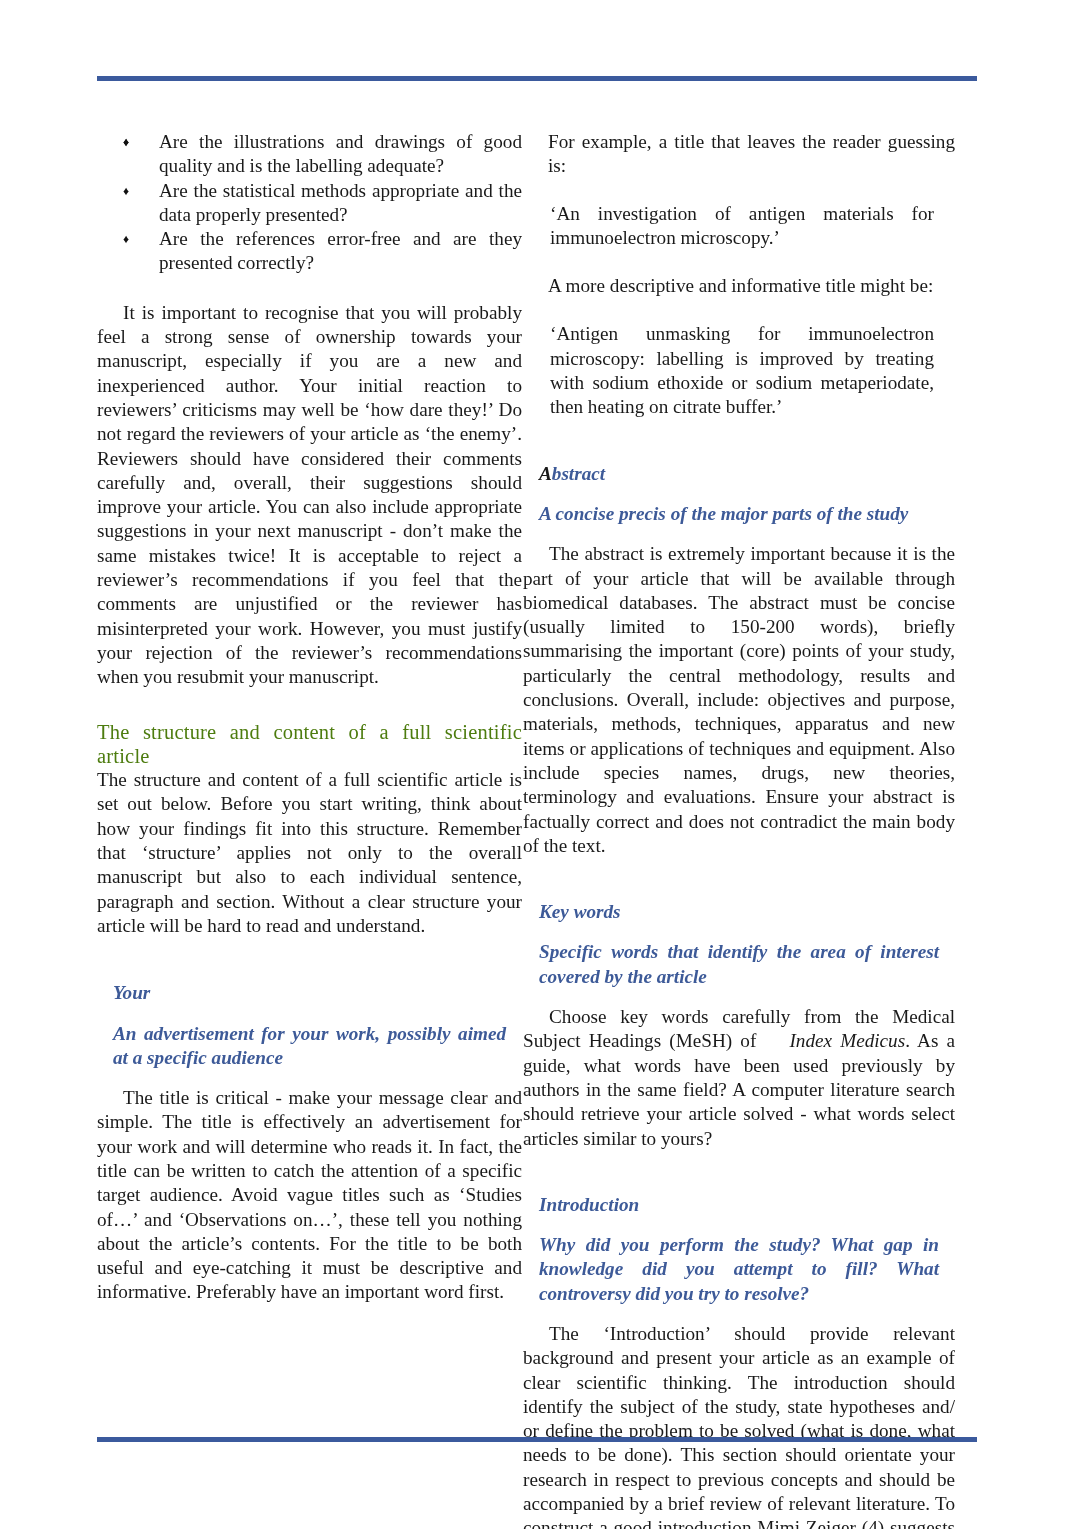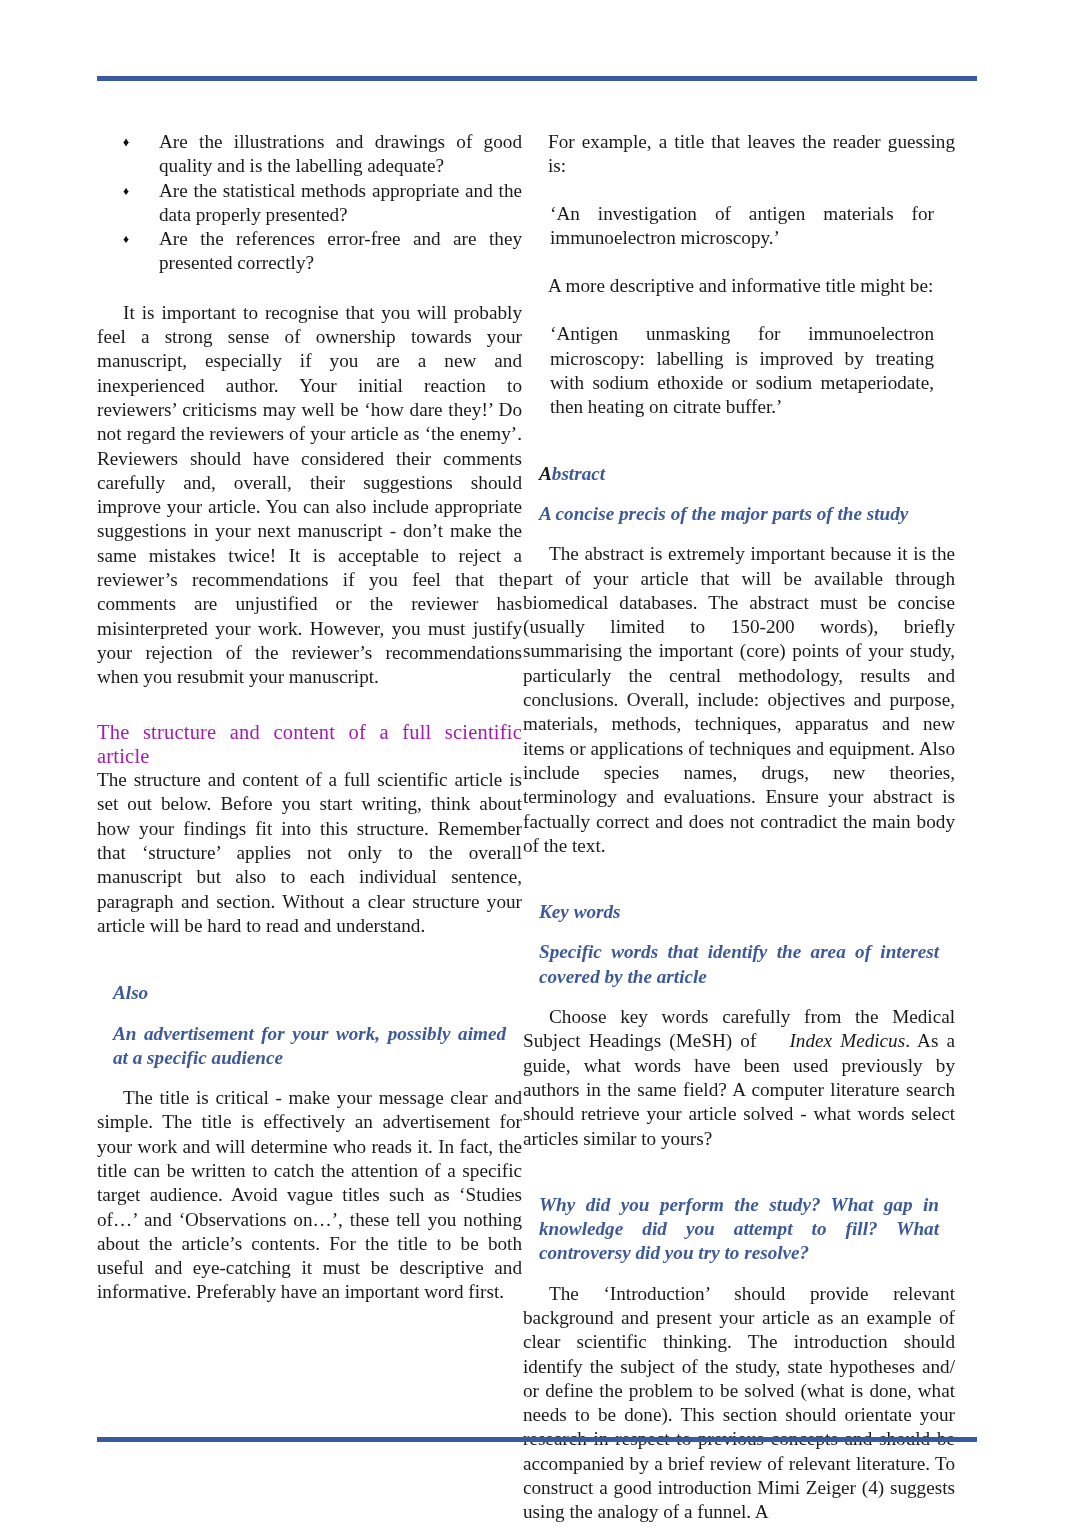--- a/index.html
+++ b/index.html
@@ -9,21 +9,21 @@
   .rule.top { top: 76px; }
   .rule.bottom { top: 1437px; }
   .col { position: absolute; top: 130px; font-size: 19.2px; line-height: 24.3px; }
   .col.left { left: 97px; width: 425px; }
   .col.right { left: 523px; width: 432px; }
   p { margin: 0; text-align: justify; }
   .indent { text-indent: 26px; }
   ul.bullets { list-style: none; margin: 0; padding: 0; }
   ul.bullets li { position: relative; padding-left: 62px; text-align: justify; }
   ul.bullets li .bullet { position: absolute; left: 26px; top: 0; font-size: 12px; line-height: 24.3px; color: #111; }
-  .h-section { color: #a21caf; font-weight: normal; margin: 0; letter-spacing: 0.2px; font-size: 20.5px; line-height: 24.3px; text-align: justify; }
+  .h-section { color: #4d7c0f; font-weight: normal; margin: 0; letter-spacing: 0.2px; font-size: 20.5px; line-height: 24.3px; text-align: justify; }
   .h-italic { color: #3d5a98; font-style: italic; margin: 16px; font-size: 19.2px; line-height: 24.3px; text-align: justify; }
   .h-italic .dark { color: #1a1a1a; }
   .quote { padding-left: 27px; padding-right: 21px; text-align: justify; }
   .gap-s { height: 24px; }
   .gap-m { height: 26px; }
   em { font-style: italic; margin-left: 25px; }
 </style>
 </head>
 <body>
 
@@ -49,21 +49,21 @@
   </ul>
 
   <div class="gap-s" style="height:25px"></div>
   <p class="indent">It is important to recognise that you will probably feel a strong sense of ownership towards your manuscript, especially if you are a new and inexperienced author. Your initial reaction to reviewers’ criticisms may well be ‘how dare they!’ Do not regard the reviewers of your article as ‘the enemy’. Reviewers should have considered their comments carefully and, overall, their suggestions should improve your article. You can also include appropriate suggestions in your next manuscript - don’t make the same mistakes twice! It is acceptable to reject a reviewer’s recommendations if you feel that the comments are unjustified or the reviewer has misinterpreted your work. However, you must justify your rejection of the reviewer’s recommendations when you resubmit your manuscript.</p>
 
   <div class="gap-m" style="height:30px"></div>
   <h2 class="h-section">The structure and content of a full scientific article</h2>
   <p>The structure and content of a full scientific article is set out below. Before you start writing, think about how your findings fit into this structure. Remember that ‘structure’ applies not only to the overall manuscript but also to each individual sentence, paragraph and section. Without a clear structure your article will be hard to read and understand.</p>
 
   <div class="gap-m" style="height:27px"></div>
-  <h3 class="h-italic">Also</h3>
+  <h3 class="h-italic">Your</h3>
   <h4 class="h-italic">An advertisement for your work, possibly aimed at a specific audience</h4>
   <p class="indent">The title is critical - make your message clear and simple. The title is effectively an advertisement for your work and will determine who reads it. In fact, the title can be written to catch the attention of a specific target audience. Avoid vague titles such as ‘Studies of…’ and ‘Observations on…’, these tell you nothing about the article’s contents. For the title to be both useful and eye-catching it must be descriptive and informative. Preferably have an important word first.</p>
 </div>
 
 <div class="col right">
   <p style="padding-left:25px">For example, a title that leaves the reader guessing is:</p>
   <div style="height:23px"></div>
   <p class="quote">‘An investigation of antigen materials for immunoelectron microscopy.’</p>
   <div style="height:24px"></div>
   <p style="padding-left:25px">A more descriptive and informative title might be:</p>
@@ -74,17 +74,18 @@
   <h3 class="h-italic"><span class="dark">A</span><span>bstract</span></h3>
   <h4 class="h-italic">A concise precis of the major parts of the study</h4>
   <p class="indent">The abstract is extremely important because it is the part of your article that will be available through biomedical databases. The abstract must be concise (usually limited to 150-200 words), briefly summarising the important (core) points of your study, particularly the central methodology, results and conclusions. Overall, include: objectives and purpose, materials, methods, techniques, apparatus and new items or applications of techniques and equipment. Also include species names, drugs, new theories, terminology and evaluations. Ensure your abstract is factually correct and does not contradict the main body of the text.</p>
 
   <div style="height:26px"></div>
   <h3 class="h-italic">Key words</h3>
   <h4 class="h-italic">Specific words that identify the area of interest covered by the article</h4>
   <p class="indent"><span>Choose key words carefully from the Medical Subject Headings (MeSH) of </span><em>Index Medicus</em><span>. As a guide, what words have been used previously by authors in the same field? A computer literature search should retrieve your article solved - what words select articles similar to yours?</span></p>
 
   <div style="height:26px"></div>
+  <h3 class="h-italic">Introduction</h3>
   <h4 class="h-italic">Why did you perform the study? What gap in knowledge did you attempt to fill? What controversy did you try to resolve?</h4>
   <p class="indent">The ‘Introduction’ should provide relevant background and present your article as an example of clear scientific thinking. The introduction should identify the subject of the study, state hypotheses and/ or define the problem to be solved (what is done, what needs to be done). This section should orientate your research in respect to previous concepts and should be accompanied by a brief review of relevant literature. To construct a good introduction Mimi Zeiger (4) suggests using the analogy of a funnel. A</p>
 </div>
 
 <div class="rule bottom"></div>
 
 </body></html>

